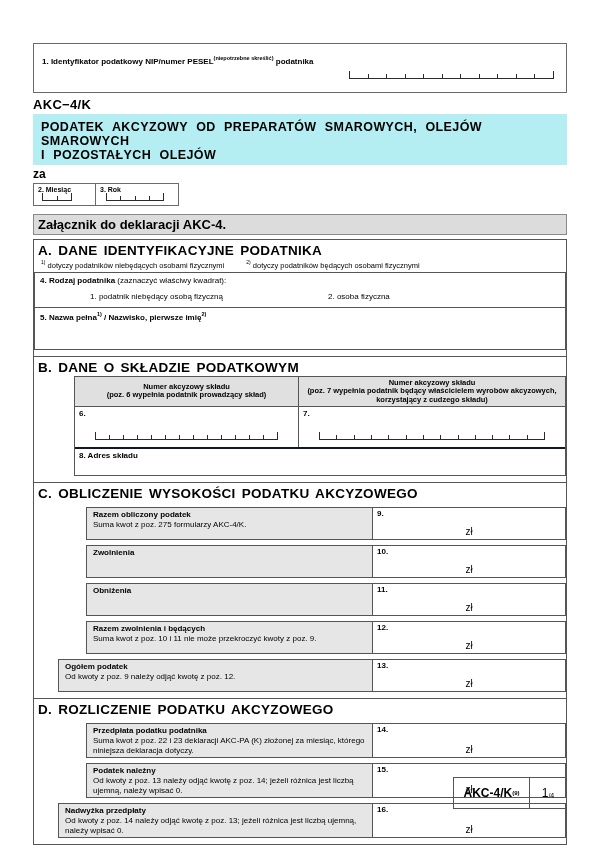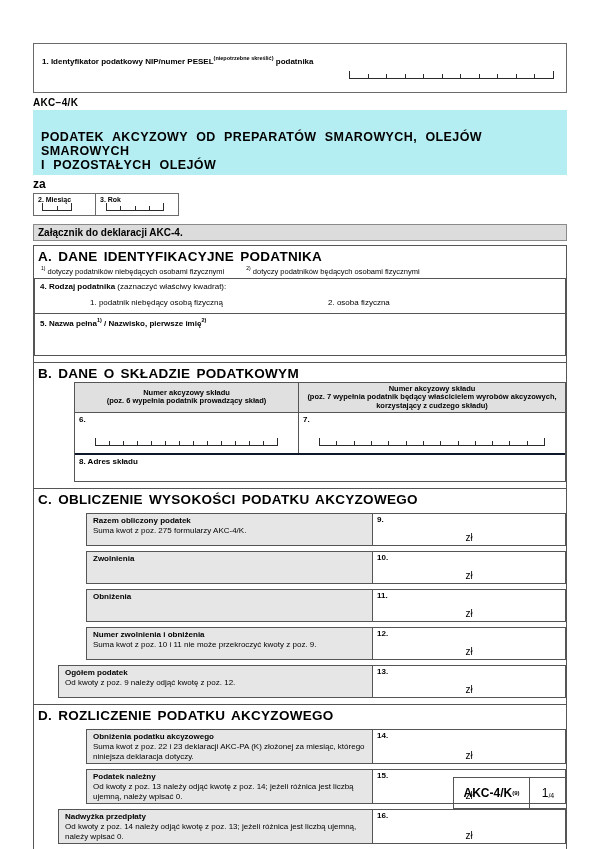--- a/index.html
+++ b/index.html
@@ -11,36 +11,36 @@
   
   .nip-box { position:relative; border:1px solid #6a6a6a; height:50px; }
   .nip-label { position:absolute; left:8px; top:11px; font-size:8px; font-weight:bold; }
   .nip-label sup { font-size:5.5px; font-weight:bold; }
   .comb { display:flex; align-items:flex-end; border-bottom:1px solid #2b2b2b; height:7px; }
   .comb span { flex:1; border-left:1px solid #2b2b2b; height:4px; }
   .comb span:first-child { height:7px; }
   .comb::after { content:""; border-left:1px solid #2b2b2b; height:7px; }
   .nip-comb { position:absolute; right:12px; bottom:13px; width:205px; }
 
-  .form-code { font-size:10px; font-weight:bold; margin-top:4px; letter-spacing:0.3px; }
-
-  .title-band { background:#b5eef2; margin-top:2px; padding:20px 8px 3px 8px; }
+  .form-code { font-size:13px; font-weight:bold; margin-top:4px; letter-spacing:0.3px; }
+
+  .title-band { background:#b5eef2; margin-top:2px; padding:6px 8px 3px 8px; }
   .title-line { font-size:12.5px; font-weight:bold; letter-spacing:0.4px; word-spacing:4.5px; line-height:14px; }
 
   .za { font-size:12px; font-weight:bold; margin-top:2px; }
 
   .my-box { display:flex; border:1px solid #6a6a6a; width:146px; height:23px; margin-top:2px; }
   .my-cell { position:relative; height:100%; }
   .my-cell.month { width:62px; border-right:1px solid #6a6a6a; }
   .my-cell.year { width:82px; }
   .my-label { position:absolute; left:4px; top:2px; font-size:7px; font-weight:bold; }
   .month-comb { position:absolute; left:8px; bottom:4px; width:30px; }
   .year-comb { position:absolute; left:10px; bottom:4px; width:58px; }
 
-  .gray-bar { margin-top:8px; background:#dcdcdc; border:1px solid #8a8a8a; font-size:10px; font-weight:bold; padding:2px 4px; }
+  .gray-bar { margin-top:8px; background:#dcdcdc; border:1px solid #8a8a8a; font-size:13px; font-weight:bold; padding:2px 4px; }
 
   
   .outer { margin-top:4px; border:1px solid #555; }
   .section { padding-bottom:6px; }
   .section + .section { border-top:1px solid #555; }
   .sec-title { font-size:13.5px; font-weight:bold; letter-spacing:0.3px; word-spacing:2px; padding:3px 4px 1px 4px; }
   .footnotes { font-size:7.5px; padding:0 4px 2px 7px; }
   .footnotes sup { font-size:5px; }
   .fn2 { margin-left:22px; }
 
@@ -251,21 +251,21 @@
             <div class="crow-desc"></div>
           </div>
           <div class="crow-value">
             <div class="crow-num">11.</div>
             <div class="crow-unit">zł</div>
           </div>
         </div>
 
         <div class="crow">
           <div class="crow-label">
-            <div class="crow-title">Numer zwolnienia i obniżenia</div>
+            <div class="crow-title">Razem zwolnienia i będących</div>
             <div class="crow-desc">Suma kwot z poz. 10 i 11 nie może przekroczyć kwoty z poz. 9.</div>
           </div>
           <div class="crow-value">
             <div class="crow-num">12.</div>
             <div class="crow-unit">zł</div>
           </div>
         </div>
 
         <div class="crow outdent">
           <div class="crow-label">
@@ -277,21 +277,21 @@
             <div class="crow-unit">zł</div>
           </div>
         </div>
       </div>
 
       <div class="section">
         <div class="sec-title">D. ROZLICZENIE PODATKU AKCYZOWEGO</div>
 
         <div class="crow">
           <div class="crow-label">
-            <div class="crow-title">Obniżenia podatku akcyzowego</div>
+            <div class="crow-title">Przedpłata podatku podatnika</div>
             <div class="crow-desc">Suma kwot z poz. 22 i 23 deklaracji AKC-PA (K) złożonej za miesiąc, którego niniejsza deklaracja dotyczy.</div>
           </div>
           <div class="crow-value">
             <div class="crow-num">14.</div>
             <div class="crow-unit">zł</div>
           </div>
         </div>
 
         <div class="crow">
           <div class="crow-label">

